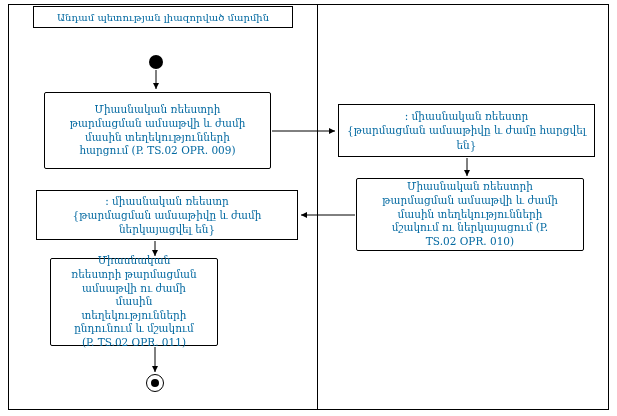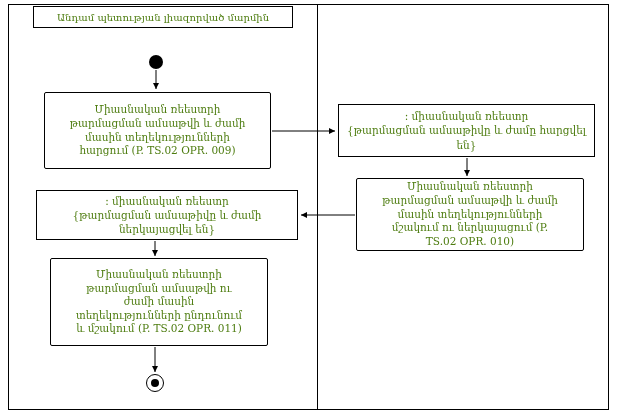--- a/index.html
+++ b/index.html
@@ -6,21 +6,21 @@
     margin: 0;
     padding: 0;
     background: #ffffff;
   }
   .diagram {
     position: relative;
     width: 617px;
     height: 416px;
     background: #ffffff;
     font-family: "DejaVu Serif", "DejaVu Sans", "Liberation Serif", serif;
-    color: #4d7c0f;
+    color: #0369a1;
     overflow: hidden;
   }
   .frame {
     position: absolute;
     left: 8px; top: 4px;
     width: 599px; height: 404px;
     border: 1px solid #000;
   }
   .lane-divider {
     position: absolute;
@@ -54,21 +54,21 @@
     justify-content: center;
     text-align: center;
     font-size: 10.5px;
     line-height: 1.3;
     padding: 4px 20px;
     box-sizing: border-box;
     z-index: 2;
   }
   .activity.a1 { left: 44px;  top: 92px;  width: 227px; height: 77px; }
   .activity.a2 { left: 356px; top: 178px; width: 228px; height: 73px; }
-  .activity.a3 { left: 50px;  top: 258px; width: 218px; height: 88px; }
+  .activity.a3 { left: 50px;  top: 258px; width: 168px; height: 88px; }
 
   .object-node {
     position: absolute;
     border: 1px solid #000;
     background: #fff;
     display: flex;
     flex-direction: column;
     align-items: center;
     justify-content: center;
     text-align: center;

